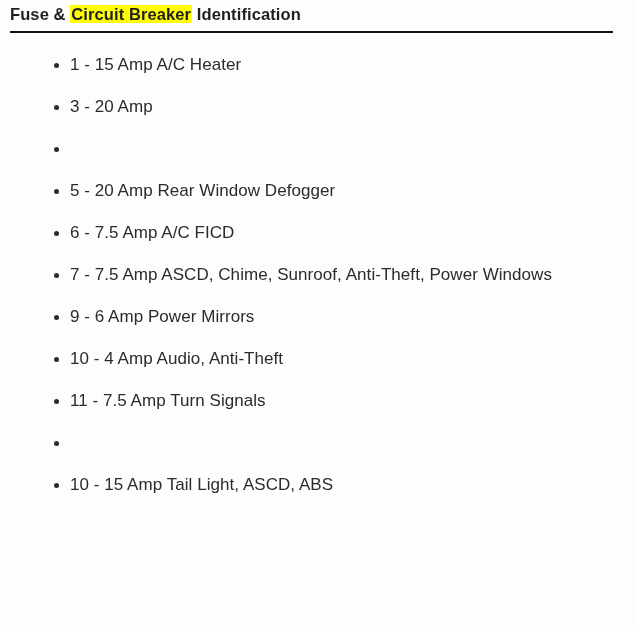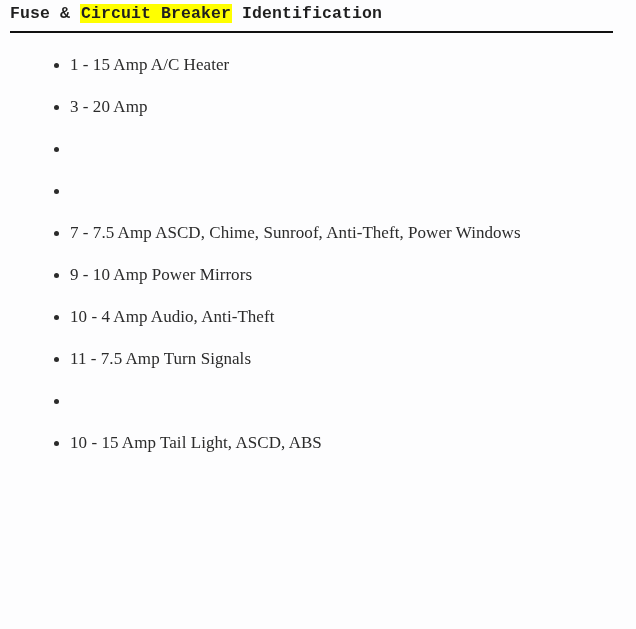--- a/index.html
+++ b/index.html
@@ -25,21 +25,20 @@
   .header {
     padding: 3px 10px 0 10px;
   }
   .section-title {
     font-size: 16.5px;
     font-weight: bold;
     line-height: 22px;
     letter-spacing: 0.1px;
     color: #1f1f1f;
     white-space: nowrap;
-    font-family: Liberation Mono, monospace;
   }
   .title-part {
     display: inline;
   }
   .title-highlight {
     display: inline;
     background: #ffff00;
     color: #1f1f1f;
     padding: 0 1px;
   }
@@ -73,21 +72,20 @@
     left: 54px;
     top: 50%;
     width: 5px;
     height: 5px;
     margin-top: -2.5px;
     border-radius: 50%;
     background: #2b2b2b;
   }
   .fuse-item .item-text {
     display: inline;
-    font-family: Liberation Serif, serif;
   }
 </style>
 </head>
 <body>
 
 <div class="page">
 
   <div class="header">
     <div class="section-title"><span class="title-part">Fuse &amp; </span><span class="title-highlight">Circuit Breaker</span><span class="title-part"> Identification</span></div>
     <hr class="title-rule">
@@ -100,28 +98,33 @@
     </li>
     <li class="fuse-item">
       <span class="bullet"></span>
       <span class="item-text">3 - 20 Amp</span>
     </li>
     <li class="fuse-item">
       <span class="bullet"></span>
     </li>
     <li class="fuse-item">
       <span class="bullet"></span>
+      <span class="item-text">5 - 20 Amp Rear Window Defogger</span>
+    </li>
+    <li class="fuse-item">
+      <span class="bullet"></span>
+      <span class="item-text">6 - 7.5 Amp A/C FICD</span>
     </li>
     <li class="fuse-item">
       <span class="bullet"></span>
       <span class="item-text">7 - 7.5 Amp ASCD, Chime, Sunroof, Anti-Theft, Power Windows</span>
     </li>
     <li class="fuse-item">
       <span class="bullet"></span>
-      <span class="item-text">9 - 10 Amp Power Mirrors</span>
+      <span class="item-text">9 - 6 Amp Power Mirrors</span>
     </li>
     <li class="fuse-item">
       <span class="bullet"></span>
       <span class="item-text">10 - 4 Amp Audio, Anti-Theft</span>
     </li>
     <li class="fuse-item">
       <span class="bullet"></span>
       <span class="item-text">11 - 7.5 Amp Turn Signals</span>
     </li>
     <li class="fuse-item">

